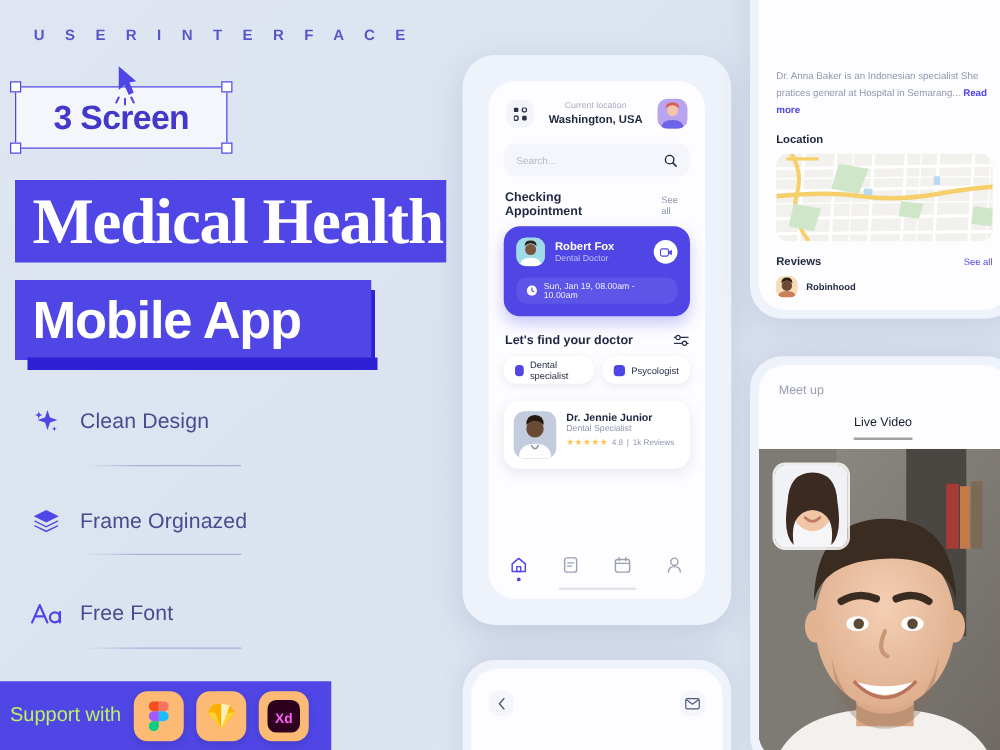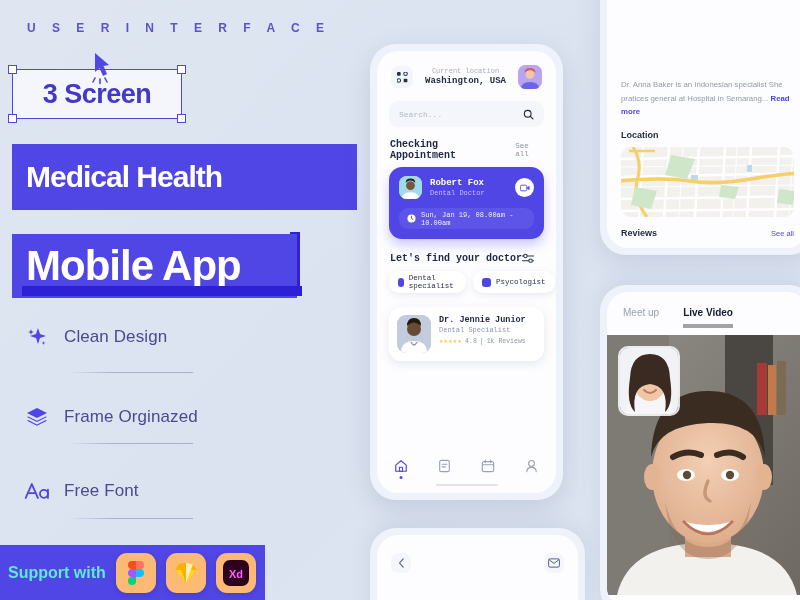--- a/index.html
+++ b/index.html
@@ -25,43 +25,43 @@
                  display:flex; align-items:center; justify-content:center;
                  font-size:27px; font-weight:800; color:#4338ca; letter-spacing:-.5px;}
   .handle { position:absolute; width:9px; height:9px; background:#fff; border:1.6px solid #4f46e5; }
   .h-tl{left:-5px;top:-5px;} .h-tr{right:-5px;top:-5px;}
   .h-bl{left:-5px;bottom:-5px;} .h-br{right:-5px;bottom:-5px;}
   .cursor { position:absolute; left:86px; top:52px; width:28px; height:34px; }
 
   .band { position:absolute; background:#4f46e5; display:flex; align-items:center; }
   .band span { color:#fff; font-weight:800; letter-spacing:-1px; white-space:nowrap; }
   .band1 { left:12px; top:144px; width:345px; height:66px; padding-left:14px; }
-  .band1 span { font-size:30px; }
-  .band2 { left:12px; top:234px; width:285px; height:64px; padding-left:14px; }
+  .band1 span { font-size:52px;font-family:Liberation Serif, serif; }
+  .band2 { left:12px; top:224px; width:285px; height:64px; padding-left:14px; }
   .band2 span { font-size:42px; }
   .bandshadow { position:absolute; left:22px; top:286px; width:280px; height:10px; background:#2d20d6; }
   .bandshadow2 { position:absolute; left:290px; top:232px; width:10px; height:62px; background:#2d20d6; }
 
   
   .feat { position:absolute; left:24px; display:flex; align-items:center; gap:14px; }
   .feat .fi { width:26px; height:26px; display:flex; align-items:center; justify-content:center; color:#4f46e5; }
   .feat .ft { font-size:17px; color:#4a4a8f; font-weight:500; letter-spacing:.1px;}
   .frule { position:absolute; height:1px; background:linear-gradient(90deg,rgba(110,110,180,0) 0%, rgba(110,110,180,.45) 35%, rgba(110,110,180,.45) 100%); }
 
   
   .support { position:absolute; left:0; top:545px; width:265px; height:55px; background:#4f46e5;
              display:flex; align-items:center; padding-left:8px; gap:10px; }
-  .support .stext { color:#5eead4; font-size:16px; font-weight:700; }
+  .support .stext { color:#bef264; font-size:16px; font-weight:400; }
   .logo { width:40px; height:40px; border-radius:11px; background:#fdba74;
           display:flex; align-items:center; justify-content:center; box-shadow:0 2px 6px rgba(0,0,0,.12);}
 
   
-  .phone { position:absolute; left:370px; top:44px; width:193px; height:456px;
-           background:#eef2fa; border-radius:26px; padding:7px;
-           box-shadow:0 8px 26px rgba(80,95,140,.18);font-family:Liberation Mono, monospace; }
+  .phone { position:absolute; left:370px; top:44px; width:215px; height:456px;
+           background:#eef2fa; border-radius:26px; padding:21px;
+           box-shadow:0 8px 26px rgba(80,95,140,.18); }
   .screen { width:100%; height:100%; background:#fdfdff; border-radius:21px; overflow:hidden;
             display:flex; flex-direction:column; }
   .ph-head { display:flex; align-items:center; justify-content:space-between; padding:14px 14px 8px; }
   .grid-btn { width:22px; height:22px; border-radius:7px; background:#f3f5fb;
               display:flex; align-items:center; justify-content:center; }
   .loc { text-align:center; line-height:1.25; }
   .loc .l1 { font-size:7px; color:#a8adc0; }
   .loc .l2 { font-size:9px; color:#222a3f; font-weight:700; }
   .avatar-sq { width:24px; height:24px; border-radius:8px; overflow:hidden; background:#c9b7f2; }
 
@@ -80,21 +80,21 @@
   .appt-name { font-size:9px; color:#fff; font-weight:700; line-height:1.3; }
   .appt-role { font-size:7px; color:#c3bffa; }
   .vbtn { margin-left:auto; width:19px; height:19px; border-radius:50%; background:#fff;
           display:flex; align-items:center; justify-content:center; }
   .appt-time { margin-top:9px; background:#5d55e8; border-radius:9px; height:21px;
                display:flex; align-items:center; gap:5px; padding:0 8px; }
   .appt-time .tt { font-size:7px; color:#f0eefe; }
   .appt-shadow { position:absolute; left:8px; right:8px; bottom:-5px; height:10px;
                  background:#7d76ea; border-radius:10px; z-index:-1; }
 
-  .find { display:flex; align-items:center; padding:14px 13px 7px; }
+  .find { display:flex; align-items:center; justify-content:space-between; padding:14px 13px 7px; }
   .chips { display:flex; gap:7px; padding:0 12px; }
   .chip { background:#fff; border-radius:10px; height:22px; display:flex; align-items:center;
           gap:5px; padding:0 9px; box-shadow:0 2px 7px rgba(90,105,150,.13); }
   .chip .dot { width:9px; height:9px; border-radius:3px; background:#4f46e5; }
   .chip .ct { font-size:7.5px; color:#2a3147; font-weight:500; }
 
   .doccard { margin:14px 12px 0; background:#fff; border-radius:12px; padding:8px;
              display:flex; gap:8px; box-shadow:0 3px 10px rgba(90,105,150,.14); }
   .doc-av { width:34px; height:38px; border-radius:9px; background:#cfd6e6; overflow:hidden; flex:0 0 auto;}
   .doc-n { font-size:8.5px; font-weight:700; color:#1f2740; }
@@ -131,21 +131,21 @@
   .revuser { display:flex; align-items:center; gap:7px; margin-top:7px; }
   .revav { width:17px; height:17px; border-radius:6px; background:#f5d7b4; overflow:hidden; }
   .cta { margin-top:12px; height:30px; border-radius:14px; background:#4f46e5; color:#fff;
          display:flex; align-items:center; justify-content:center; font-size:10px; font-weight:700;
          box-shadow:0 5px 12px rgba(79,70,229,.3); }
 
   .rp2 { top:285px; height:330px; box-shadow:0 -4px 20px rgba(80,95,140,.12); }
   .rp2 .rscreen { width:100%; height:100%; background:#fdfdff; border-radius:21px; overflow:hidden; }
   .tabs { display:flex; gap:24px; padding:15px 16px 0; }
   .tab { font-size:10px; color:#9aa0b4; padding-bottom:6px; }
-  .tab.active { color:#141b2d; font-weight:700; border-bottom:4px solid #a3a3a3; }
+  .tab.active { color:#141b2d; font-weight:400; border-bottom:2px solid #a3a3a3;margin-top:26px; }
   .video { margin:7px 0 0; height:260px; position:relative; overflow:hidden; }
   .pip { position:absolute; left:11px; top:11px; width:62px; height:70px; border-radius:10px;
          overflow:hidden; border:2px solid rgba(255,255,255,.85); }
   svg { display:block; }
 </style>
 </head>
 <body>
 
 <div class="canvas">
 
@@ -455,20 +455,31 @@
           <polygon points="158,42 174,44 172,58 156,56" fill="#cfe6c9"></polygon>
           <rect x="70" y="28" width="7" height="5" fill="#b9d9ef"></rect>
           <rect x="126" y="18" width="5" height="7" fill="#b9d9ef"></rect>
         </svg>
       </div>
 
       <div class="revrow">
         <span class="lbl" style="margin:0">Reviews</span>
         <span class="sec-a" style="color:#4f46e5">See all</span>
       </div>
+      <div class="revuser">
+        <span class="revav">
+          <svg width="17" height="17" viewBox="0 0 18 18">
+            <rect width="18" height="18" fill="#f7dcb8"></rect>
+            <circle cx="9" cy="8" r="4.4" fill="#6d4a33"></circle>
+            <path d="M4.3 6 q4.7 -5 9.4 0 q0 -5 -4.7 -5 q-4.7 0 -4.7 5z" fill="#2d1d11"></path>
+            <path d="M1.5 18 q0 -5.5 7.5 -5.5 q7.5 0 7.5 5.5z" fill="#c97f5a"></path>
+          </svg>
+        </span>
+        <span class="revname">Robinhood</span>
+      </div>
 
     </div>
   </div>
 
   <div class="rpanel rp2">
     <div class="rscreen">
       <div class="tabs">
         <span class="tab">Meet up</span>
         <span class="tab active">Live Video</span>
       </div>

